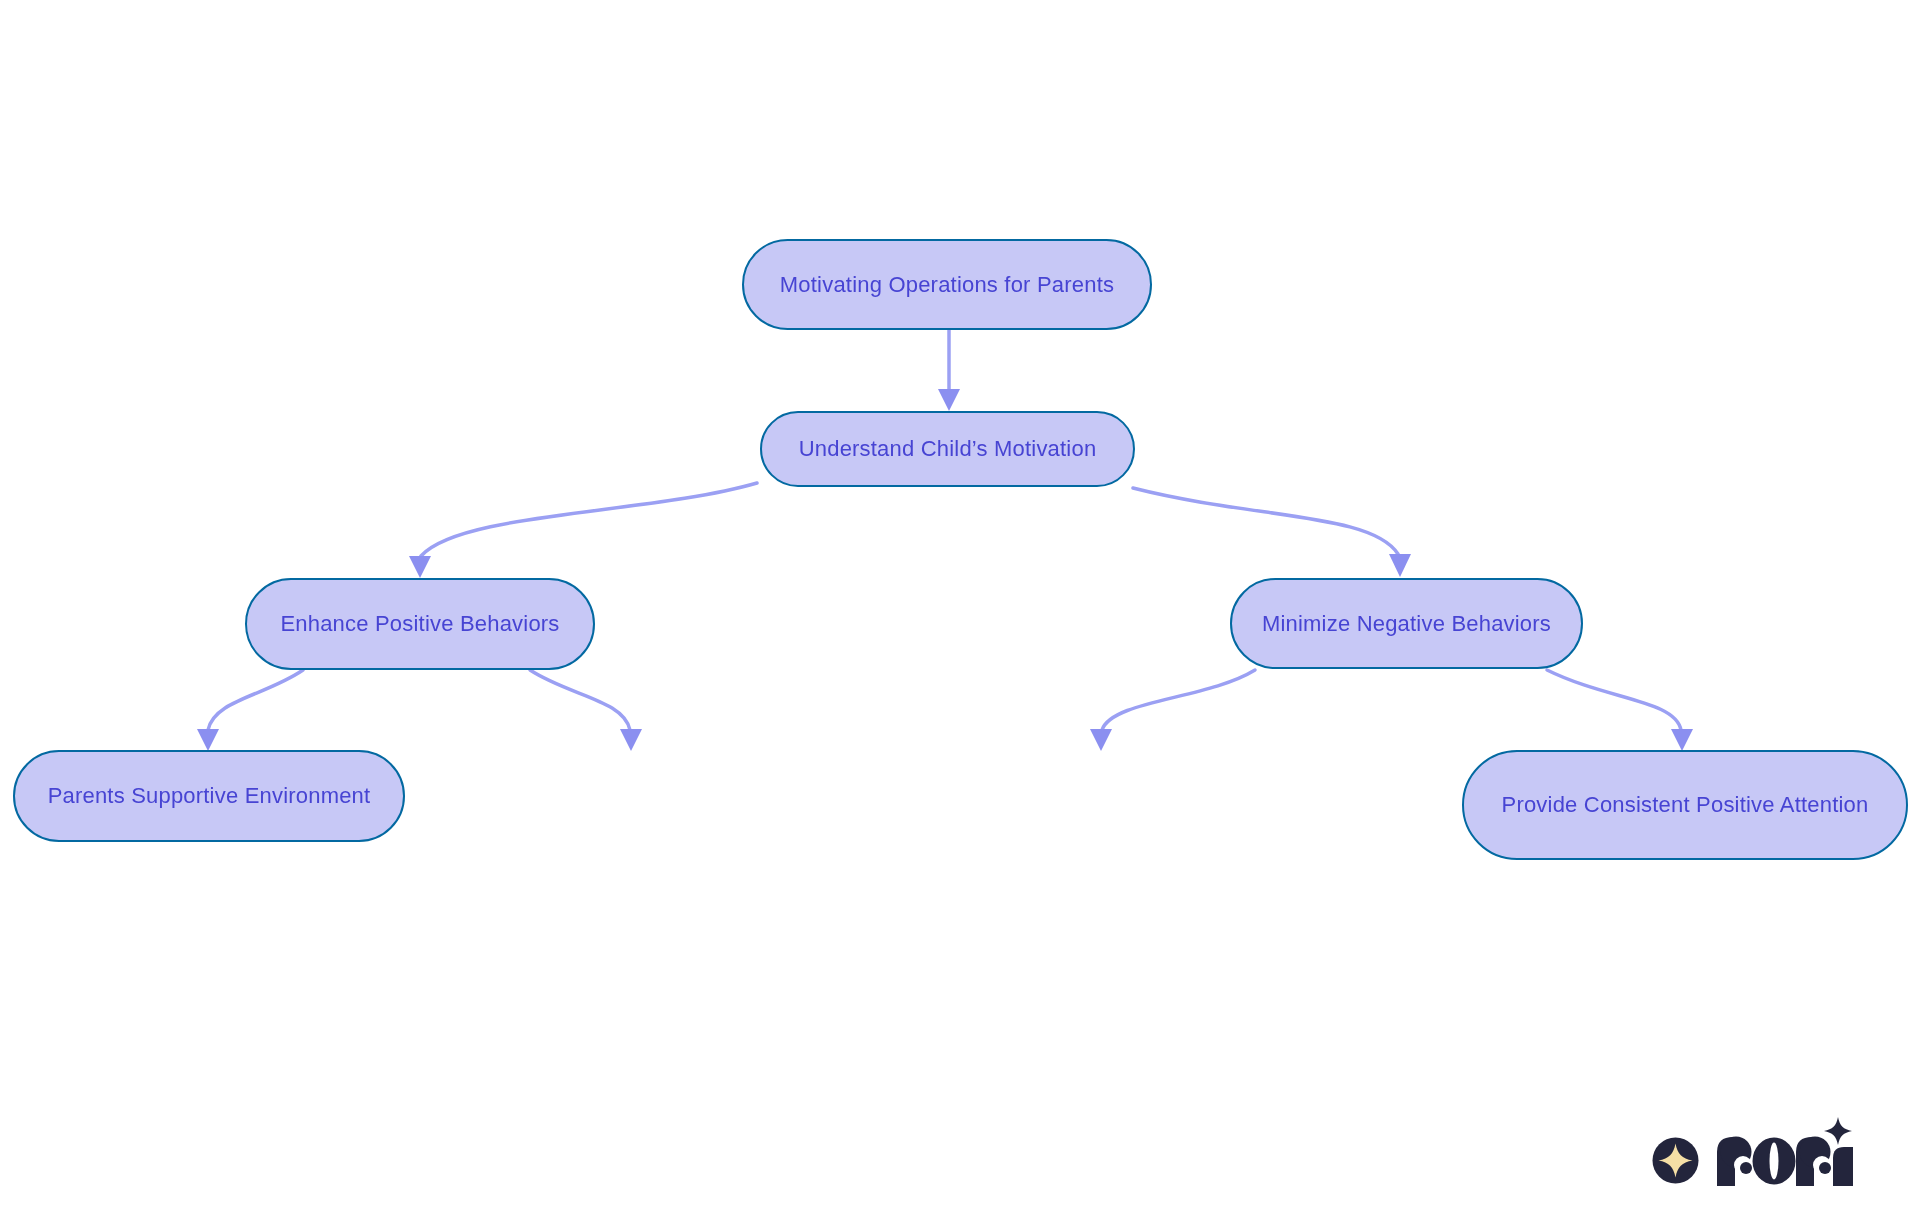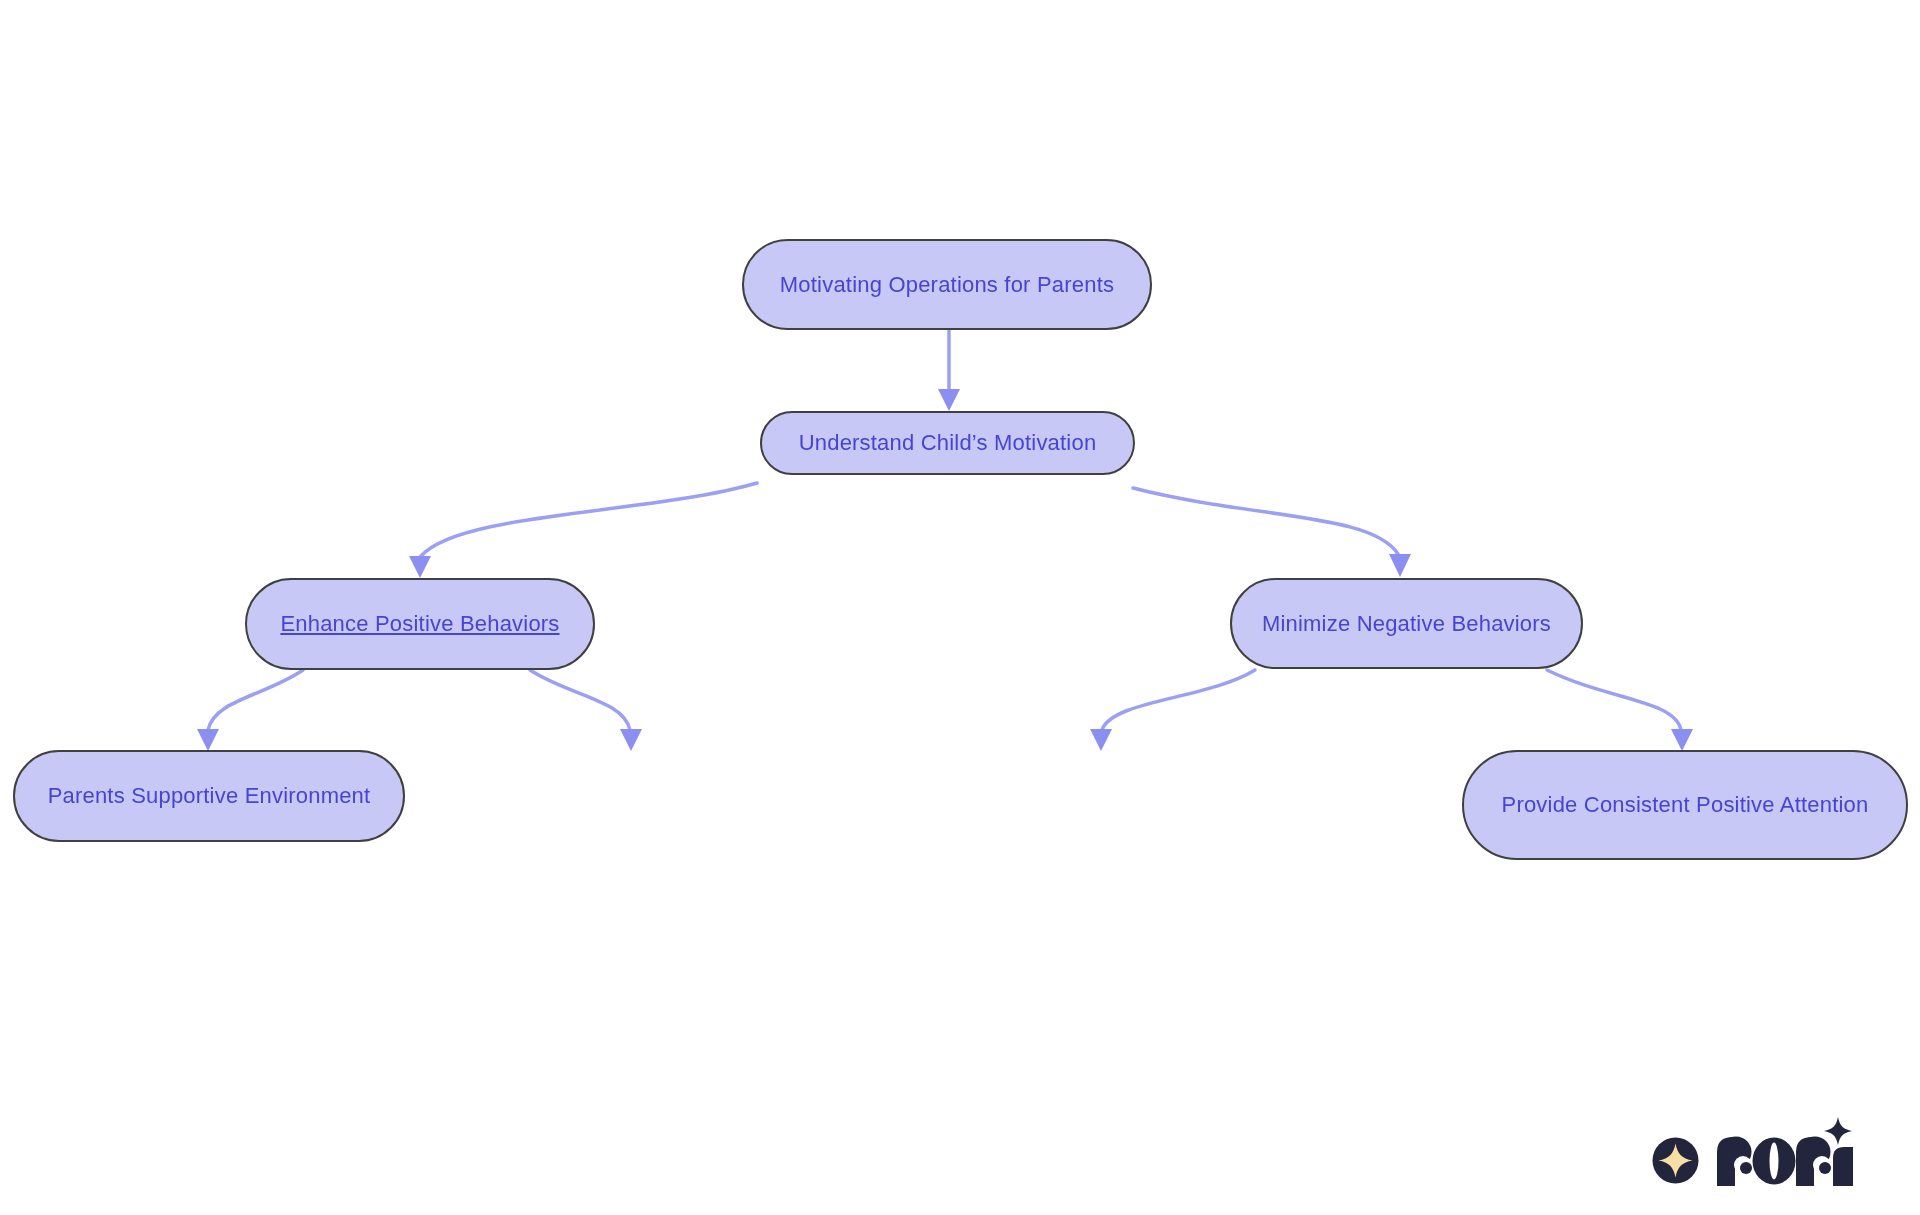--- a/index.html
+++ b/index.html
@@ -10,32 +10,32 @@
     overflow:hidden;
     font-family:"Liberation Sans", sans-serif;
   }
   #edges{position:absolute;left:0;top:0;width:1920px;height:1215px;}
   .edge{fill:none;stroke:#9ba0f3;stroke-width:3.5;stroke-linecap:round;}
   .arrowhead{fill:#8b8ff0;stroke:none;}
   .node{
     position:absolute;
     box-sizing:border-box;
     background:#c7c8f6;
-    border:2px solid #404040;
+    border:2px solid #0369a1;
     border-radius:999px;
     display:flex;align-items:center;justify-content:center;
     color:#4744d3;
     font-size:22px;
     letter-spacing:0.2px;
     text-align:center;
     white-space:nowrap;
   }
   .node-a{left:742px;top:239px;width:410px;height:91px;}
-  .node-b{left:760px;top:411px;width:375px;height:64px;}
-  .node-c{left:245px;top:578px;width:350px;height:92px;text-decoration:underline;}
+  .node-b{left:760px;top:411px;width:375px;height:76px;}
+  .node-c{left:245px;top:578px;width:350px;height:92px;}
   .node-d{left:1230px;top:578px;width:353px;height:91px;}
   .node-e{left:13px;top:750px;width:392px;height:92px;}
   .node-f{left:483px;top:750px;width:295px;height:90px;}
   .node-g{left:863px;top:750px;width:494px;height:90px;}
   .node-h{left:1462px;top:750px;width:446px;height:110px;}
   #logo{position:absolute;left:1645px;top:1110px;width:280px;height:100px;}
 </style>
 </head>
 <body>
 

